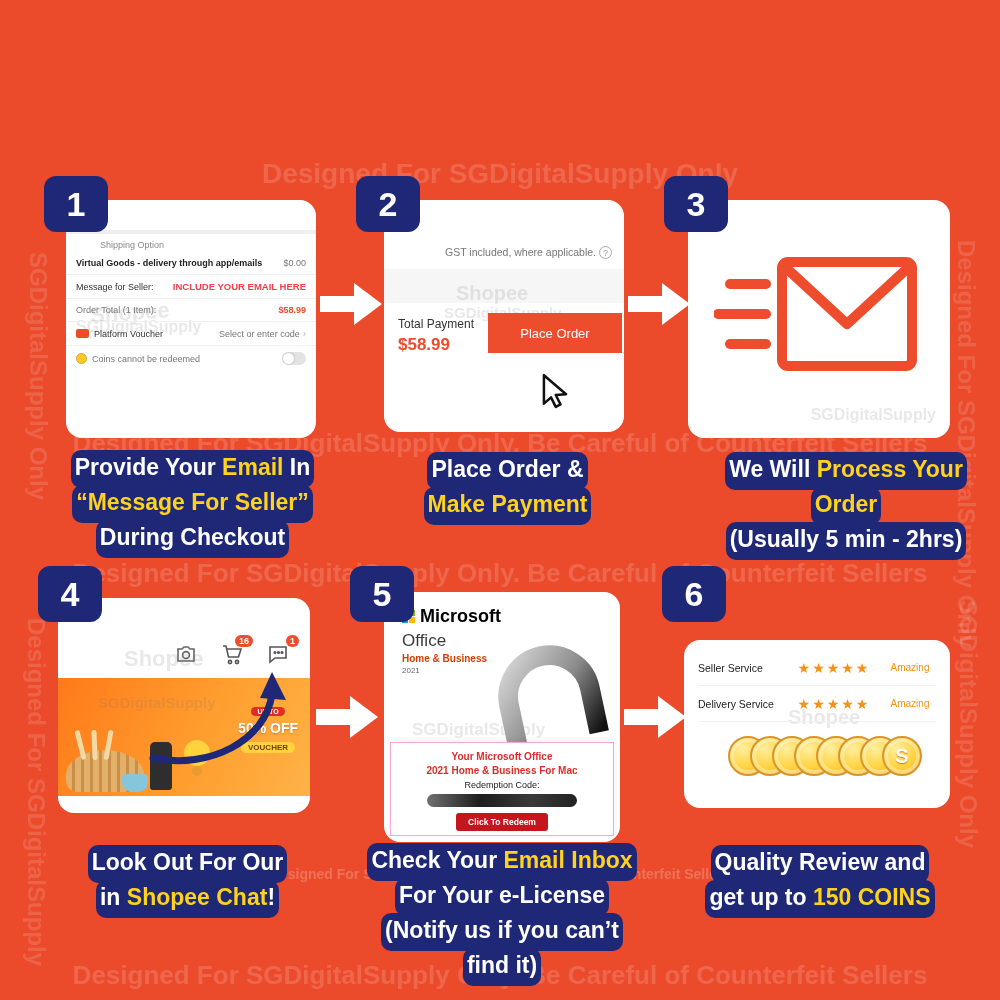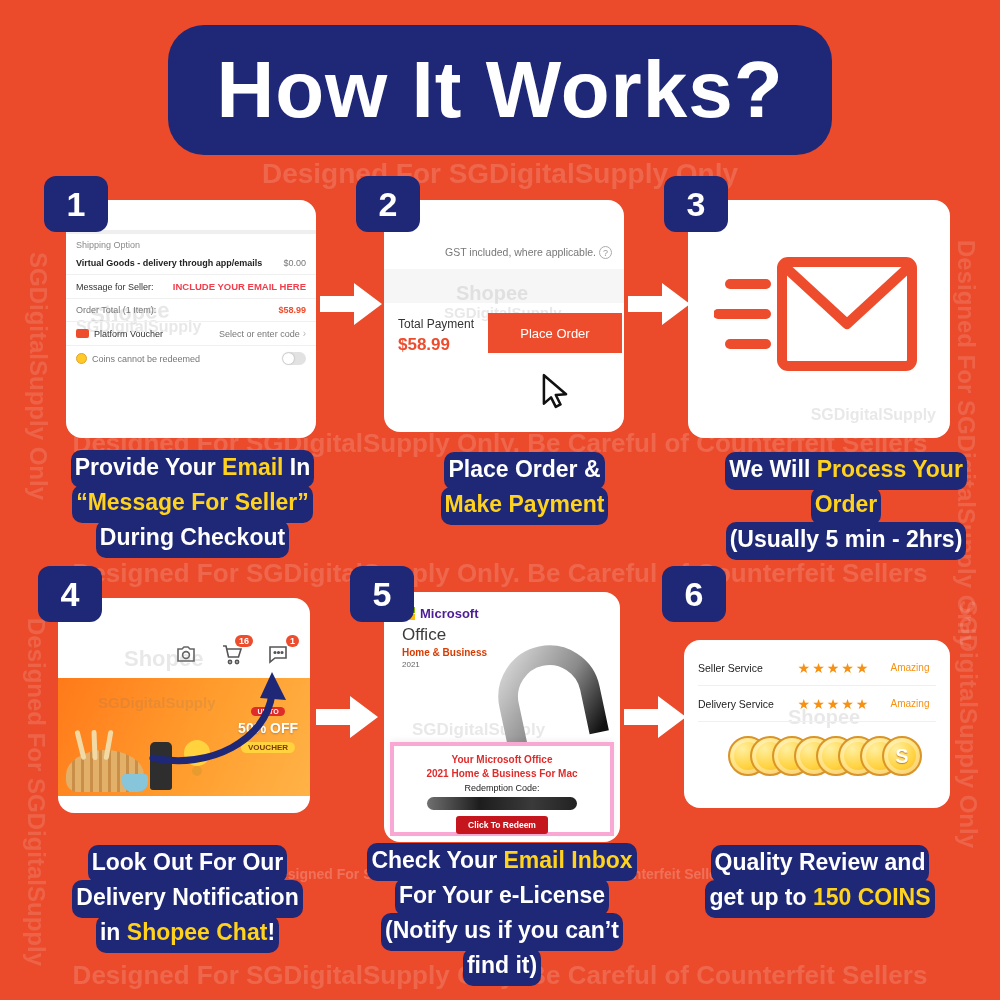--- a/index.html
+++ b/index.html
@@ -39,30 +39,30 @@
   #card6{left:684px; top:640px; width:266px; height:168px;}
 
   
   .flow-arrow { position:absolute; z-index:4; }
 
   
   .caption { position:absolute; text-align:center; z-index:6; }
   .cap-line { display:table; margin:0 auto -3px; background:#1E2877; color:#fff; font-weight:bold; font-size:23px; line-height:1.3; padding:3px 4px 5px; border-radius:10px; white-space:pre-wrap; }
   .yel { color:#FFD21C; }
   #cap1{left:40px;  top:450px; width:305px;}
-  #cap2{left:412px; top:452px; width:225px;}
+  #cap2{left:395px; top:452px; width:225px;}
   #cap3{left:696px; top:452px; width:300px;}
   #cap4{left:35px;  top:845px; width:305px;}
   #cap5{left:352px; top:843px; width:300px;}
   #cap6{left:675px; top:845px; width:290px;}
 
   
   .c1-topline { height:4px; background:#efefef; margin-top:30px; }
   .c1-row { display:flex; justify-content:space-between; align-items:center; padding:6px 10px; font-size:9px; color:#333; border-bottom:1px solid #f0f0f0; position:relative; z-index:2; background:transparent; }
-  .c1-shipping { color:#8a8a8a; border-bottom:none; padding-bottom:2px; }
+  .c1-shipping { color:#8a8a8a; border-bottom:none; padding-bottom:2px;margin-left:24px; }
   .c1-bold { font-weight:bold; color:#222; }
   .c1-gray { color:#777; font-weight:normal; }
   .c1-red { color:#F03E4D; font-weight:bold; font-size:9.5px; }
   .c1-orange { color:#EE4D2D; font-weight:bold; }
   .c1-left { display:flex; align-items:center; gap:5px; }
   .voucher-ic { width:13px; height:9px; background:#EE4D2D; border-radius:2px; display:inline-block; }
   .coin-ic { width:11px; height:11px; background:#FFC928; border:1px solid #E0A32E; border-radius:50%; display:inline-block; }
   .toggle { width:24px; height:13px; border-radius:7px; background:#e2e2e2; position:relative; display:inline-block; }
   .toggle::after { content:""; position:absolute; left:1px; top:1px; width:11px; height:11px; border-radius:50%; background:#fff; box-shadow:0 0 2px rgba(0,0,0,.3); }
   .chev { color:#bbb; font-size:10px; margin-left:3px; }
@@ -97,26 +97,26 @@
   .promo-off { color:#fff; font-size:14px; font-weight:bold; margin-top:2px; text-shadow:0 1px 2px rgba(0,0,0,.25); }
   .promo-voucher { display:inline-block; background:#FFD23E; color:#7A3B00; font-size:8px; font-weight:bold; padding:1px 7px; border-radius:7px; margin-top:2px; }
   .c4-arrow { position:absolute; inset:0; z-index:3; pointer-events:none; }
 
   
   .c5-text { position:absolute; left:18px; top:14px; z-index:2; }
   .ms-logo { display:flex; align-items:center; gap:5px; }
   .ms-sq { width:13px; height:13px; display:grid; grid-template-columns:6px 6px; grid-gap:1px; }
   .ms-sq i { width:6px; height:6px; display:block; }
   .ms-r{background:#F25022;} .ms-g{background:#7FBA00;} .ms-b{background:#00A4EF;} .ms-y{background:#FFB900;}
-  .ms-name { font-size:13px; font-weight:bold; color:#4c1d95; }
+  .ms-name { font-size:18px; font-weight:bold; color:#000000; }
   .office-name { font-size:17px; color:#3b3b3b; margin-top:4px; }
   .office-edition { font-size:10px; font-weight:bold; color:#D83B01; margin-top:2px; }
   .office-year { font-size:8px; color:#666; margin-top:2px; }
   .c5-arch { position:absolute; right:14px; top:34px; width:118px; height:118px; transform:rotate(-12deg); z-index:1; }
-  .license-panel { position:absolute; left:6px; right:6px; bottom:6px; top:150px; background:#fff; border:4px solid #f9a8d4; box-shadow:0 -2px 6px rgba(0,0,0,.06); text-align:center; padding-top:7px; z-index:2; }
+  .license-panel { position:absolute; left:6px; right:6px; bottom:6px; top:150px; background:#fff; border:1px solid #f9a8d4; box-shadow:0 -2px 6px rgba(0,0,0,.06); text-align:center; padding-top:7px; z-index:2; }
   .lic-red { color:#E02B2B; font-weight:bold; font-size:10px; line-height:1.35; }
   .lic-label { color:#222; font-size:9px; margin-top:3px; }
   .code-pill { width:150px; height:13px; margin:4px auto 0; border-radius:7px; background:linear-gradient(90deg,#707070,#1d1d1d 35%,#3a3a3a 70%,#222); }
   .redeem-btn { margin-top:6px; background:#C4161C; color:#fff; border:none; font-size:8.5px; font-weight:bold; padding:4px 12px; border-radius:3px; font-family:"Liberation Sans", sans-serif; cursor:pointer; }
 
   
   .c6-inner { padding:10px 14px 0; position:relative; z-index:2; }
   .rating-row { display:flex; align-items:center; justify-content:space-between; height:36px; border-bottom:1px solid #f0f0f0; }
   .rating-row:last-of-type { border-bottom:none; }
   .rating-label { font-size:10.5px; color:#222; width:86px; }
@@ -135,23 +135,20 @@
   <div class="wm wm-top">Designed For SGDigitalSupply Only</div>
   <div class="wm wm-row1">Designed For SGDigitalSupply Only. Be Careful of Counterfeit Sellers</div>
   <div class="wm wm-row2">Designed For SGDigitalSupply Only. Be Careful of Counterfeit Sellers</div>
   <div class="wm wm-mid">Designed For SGDigitalSupply Only. Be Careful of Counterfeit Sellers</div>
   <div class="wm wm-row3">Designed For SGDigitalSupply Only. Be Careful of Counterfeit Sellers</div>
   <div class="wm wm-vert wm-vl1">SGDigitalSupply Only</div>
   <div class="wm wm-vert wm-vl2">Designed For SGDigitalSupply</div>
   <div class="wm wm-vert wm-vr1">Designed For SGDigitalSupply Only</div>
   <div class="wm wm-vert wm-vr2">SGDigitalSupply Only</div>
 
-  <div class="title-banner">
-    <h1>How It Works?</h1>
-  </div>
 
   <div class="badge" id="badge1">
       <span>1</span>
     </div>
   <div class="badge" id="badge2">
       <span>2</span>
     </div>
   <div class="badge" id="badge3">
       <span>3</span>
     </div>
@@ -368,21 +365,20 @@
   </div>
 
   <div class="caption" id="cap3">
     <div class="cap-line"><span>We Will </span><span class="yel">Process Your</span></div>
     <div class="cap-line"><span class="yel">Order</span></div>
     <div class="cap-line"><span>(Usually 5 min - 2hrs)</span></div>
   </div>
 
   <div class="caption" id="cap4">
     <div class="cap-line"><span>Look Out For Our</span></div>
-    <div class="cap-line"><span>Delivery Notification</span></div>
     <div class="cap-line"><span>in </span><span class="yel">Shopee Chat</span><span>!</span></div>
   </div>
 
   <div class="caption" id="cap5">
     <div class="cap-line"><span>Check Your </span><span class="yel">Email Inbox</span></div>
     <div class="cap-line"><span>For Your e-License</span></div>
     <div class="cap-line"><span>(Notify us if you can’t</span></div>
     <div class="cap-line"><span>find it)</span></div>
   </div>
 

